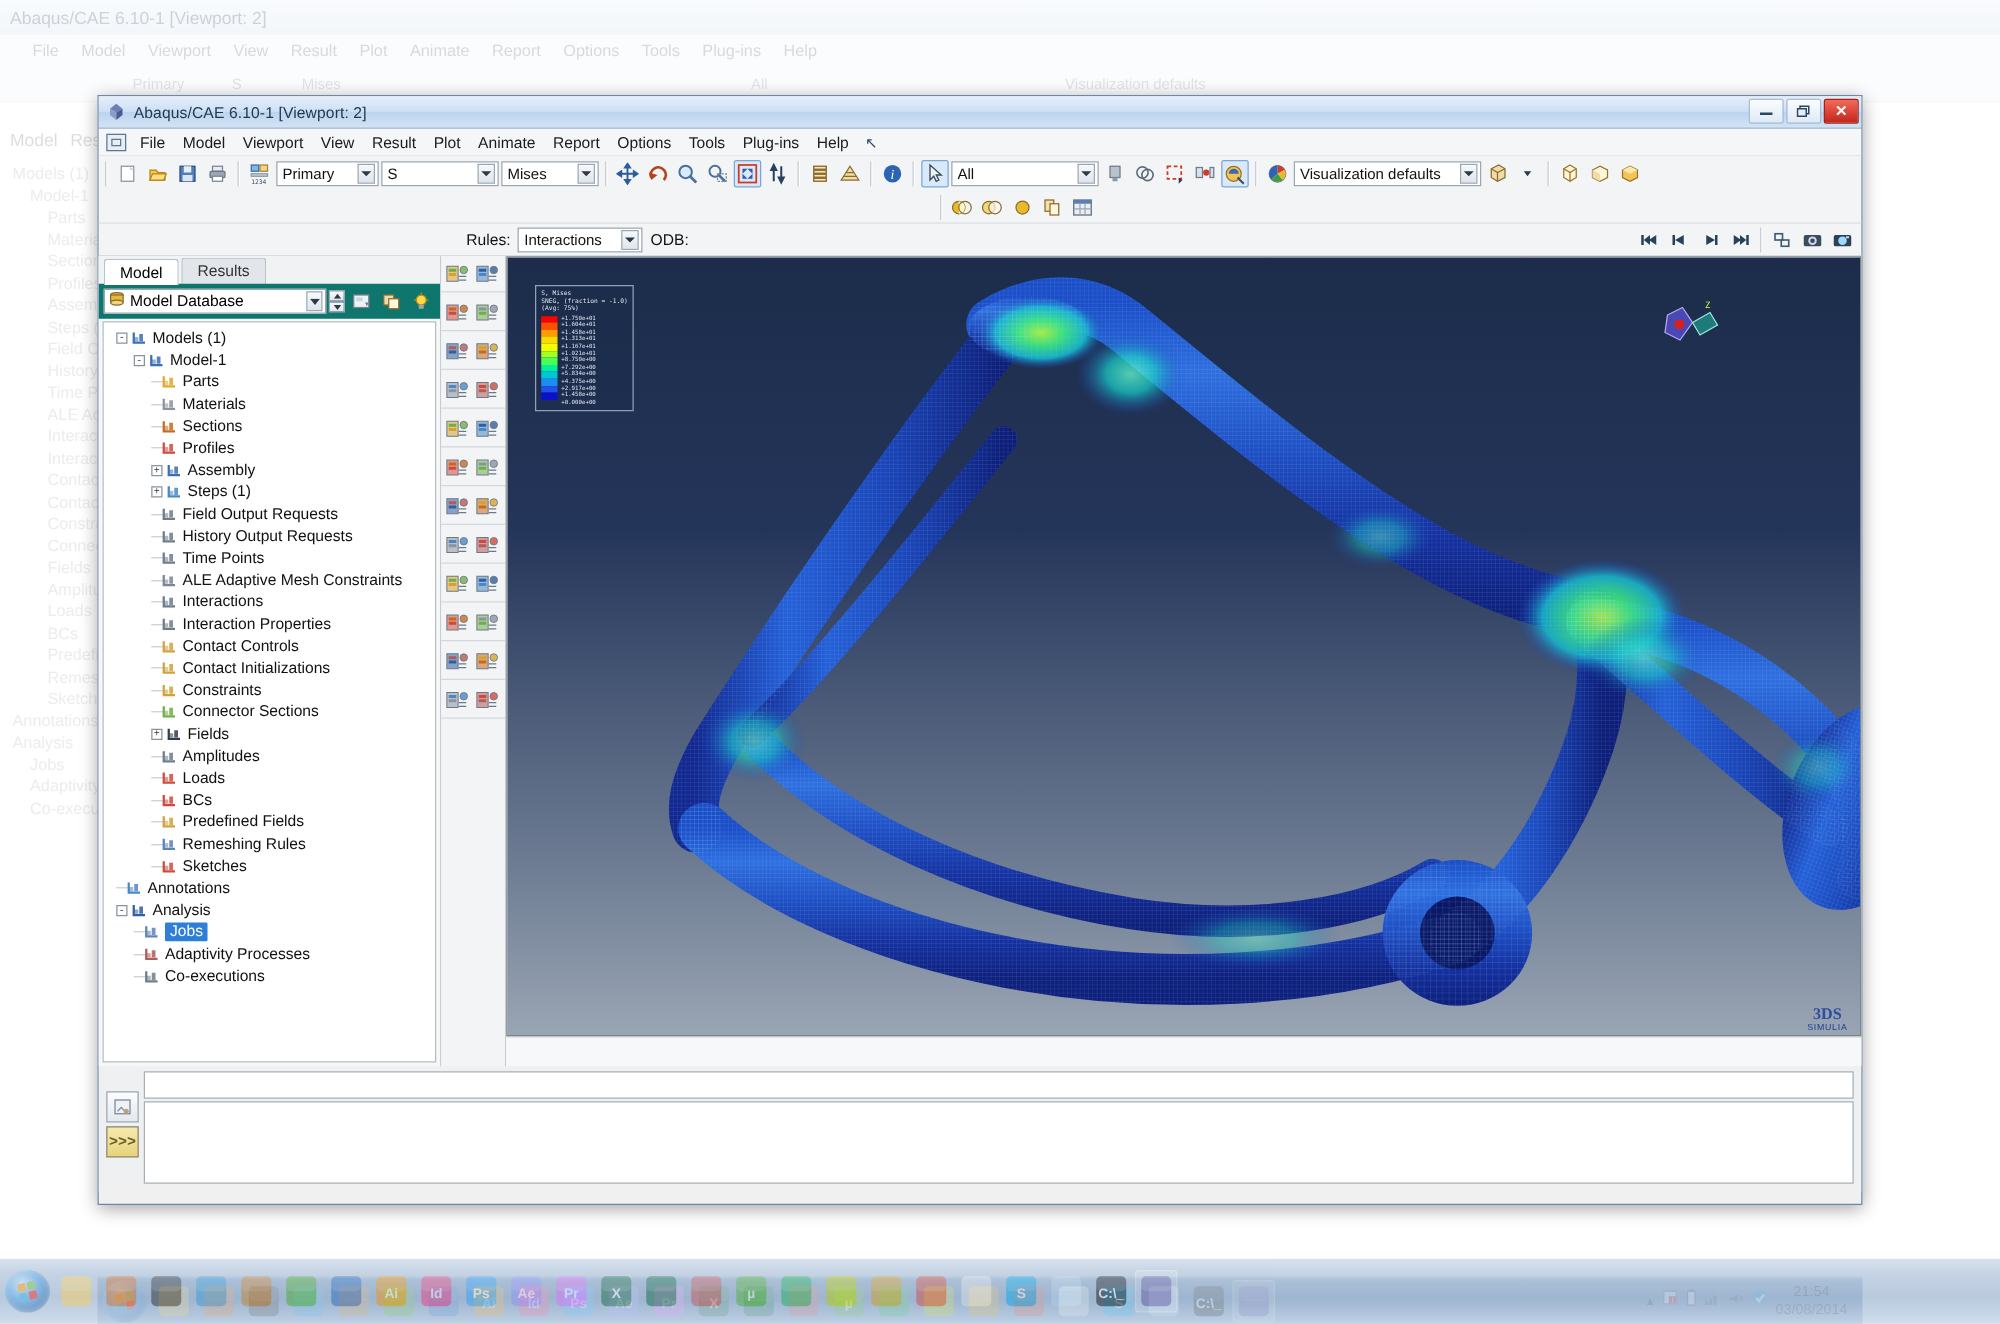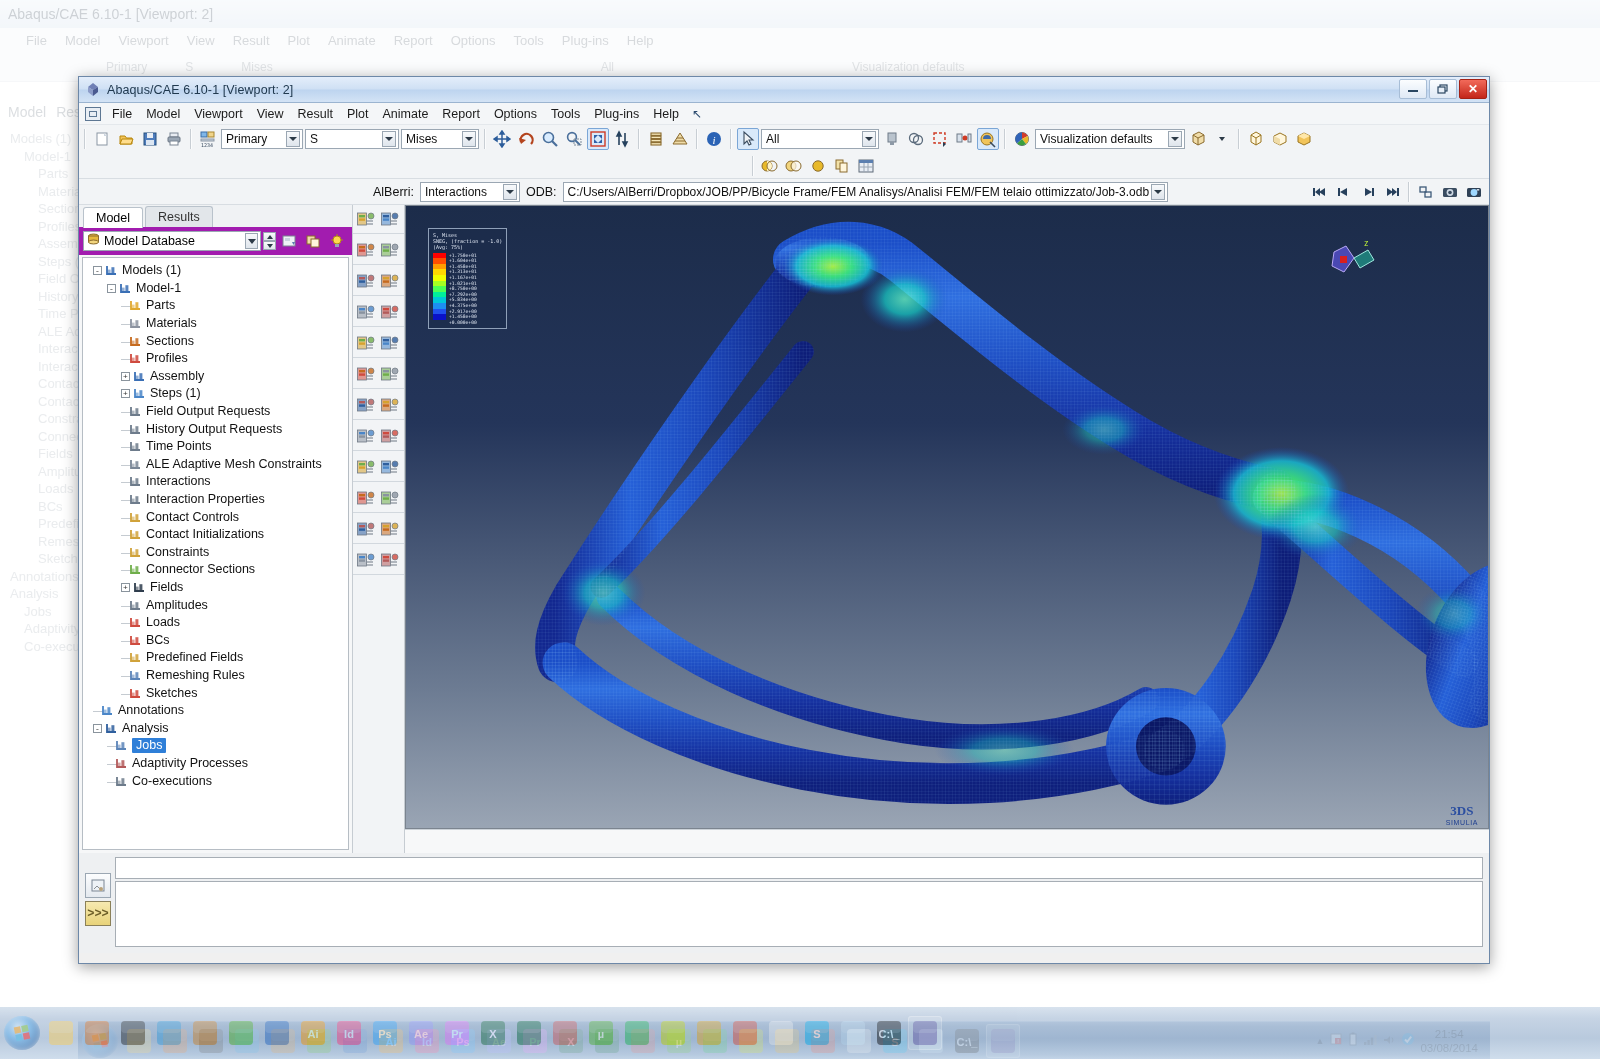--- a/index.html
+++ b/index.html
@@ -139,21 +139,21 @@
   .left-panel { width: 274px; background: #f6f7f8; border-right: 1px solid #c6ccd2; display: flex; flex-direction: column; }
   .panel-tabs { display: flex; height: 22px; padding-left: 4px; background: #f0f2f4; align-items: flex-end; }
   .ptab {
     font-size: 12.5px; padding: 3px 12px 3px 12px; border: 1px solid #b9c2cb;
     border-bottom: none; background: #e2e6ea; color: #333; margin-right: 2px;
     border-radius: 3px 3px 0 0;
   }
   .ptab.sel { background: #fff; color: #000; position: relative; top: 1px; }
   .mdb-row {
     display: flex; align-items: center; gap: 2px; padding: 3px 4px;
-    background: #a21caf;
+    background: #0f766e;
   }
   .mdb-combo {
     flex: 1; height: 20px; border: 1px solid #9ba7b3; background: #fff;
     display: flex; align-items: center; font-size: 12.5px; padding: 0 2px 0 3px;
   }
   .mdb-combo .mdb-icon { margin-right: 4px; flex: none; }
   .spin { display: flex; flex-direction: column; width: 13px; height: 18px; flex: none; }
   .spin div { flex: 1; border: 1px solid #9ba7b3; background: linear-gradient(#fafbfc,#e1e6ec);
     display: flex; align-items: center; justify-content: center; }
   .tree {
@@ -618,30 +618,26 @@
           <rect x="2" y="2" width="14" height="3" fill="#5b7fb0"></rect>
         <line x1="7" y1="5" x2="7" y2="14" stroke="#9aa6b4"></line>
           <line x1="11" y1="5" x2="11" y2="14" stroke="#9aa6b4"></line>
           <line x1="2" y1="9" x2="16" y2="9" stroke="#9aa6b4"></line>
         </svg>
     </span>
   </div>
 
   <div class="modbar">
     <span style="width:284px"></span>
-    <span class="lbl">AlBerri:</span>
+    <span class="lbl">Rules:</span>
     <span class="combo" style="width:100px">
       <span class="cv">Interactions</span>
       <span class="carrow"></span>
     </span>
     <span class="lbl">ODB:</span>
-    <span class="combo" style="flex:1; max-width:700px">
-      <span class="cv">C:/Users/AlBerri/Dropbox/JOB/PP/Bicycle Frame/FEM Analisys/Analisi FEM/FEM telaio ottimizzato/Job-3.odb</span>
-      <span class="carrow"></span>
-    </span>
     <span style="flex:1"></span>
     <span id="anim-controls" style="display:flex;align-items:center;gap:2px;">
         <span class="tbtn">
           <svg width="16" height="12">
             <rect x="1" y="2" width="2" height="8" fill="#27405c"></rect>
             <polygon points="13,2 13,10 7,6" fill="#27405c"></polygon>
             <polygon points="8,2 8,10 3,6" fill="#27405c"></polygon>
           </svg>
         </span>
         <span class="tbtn">

